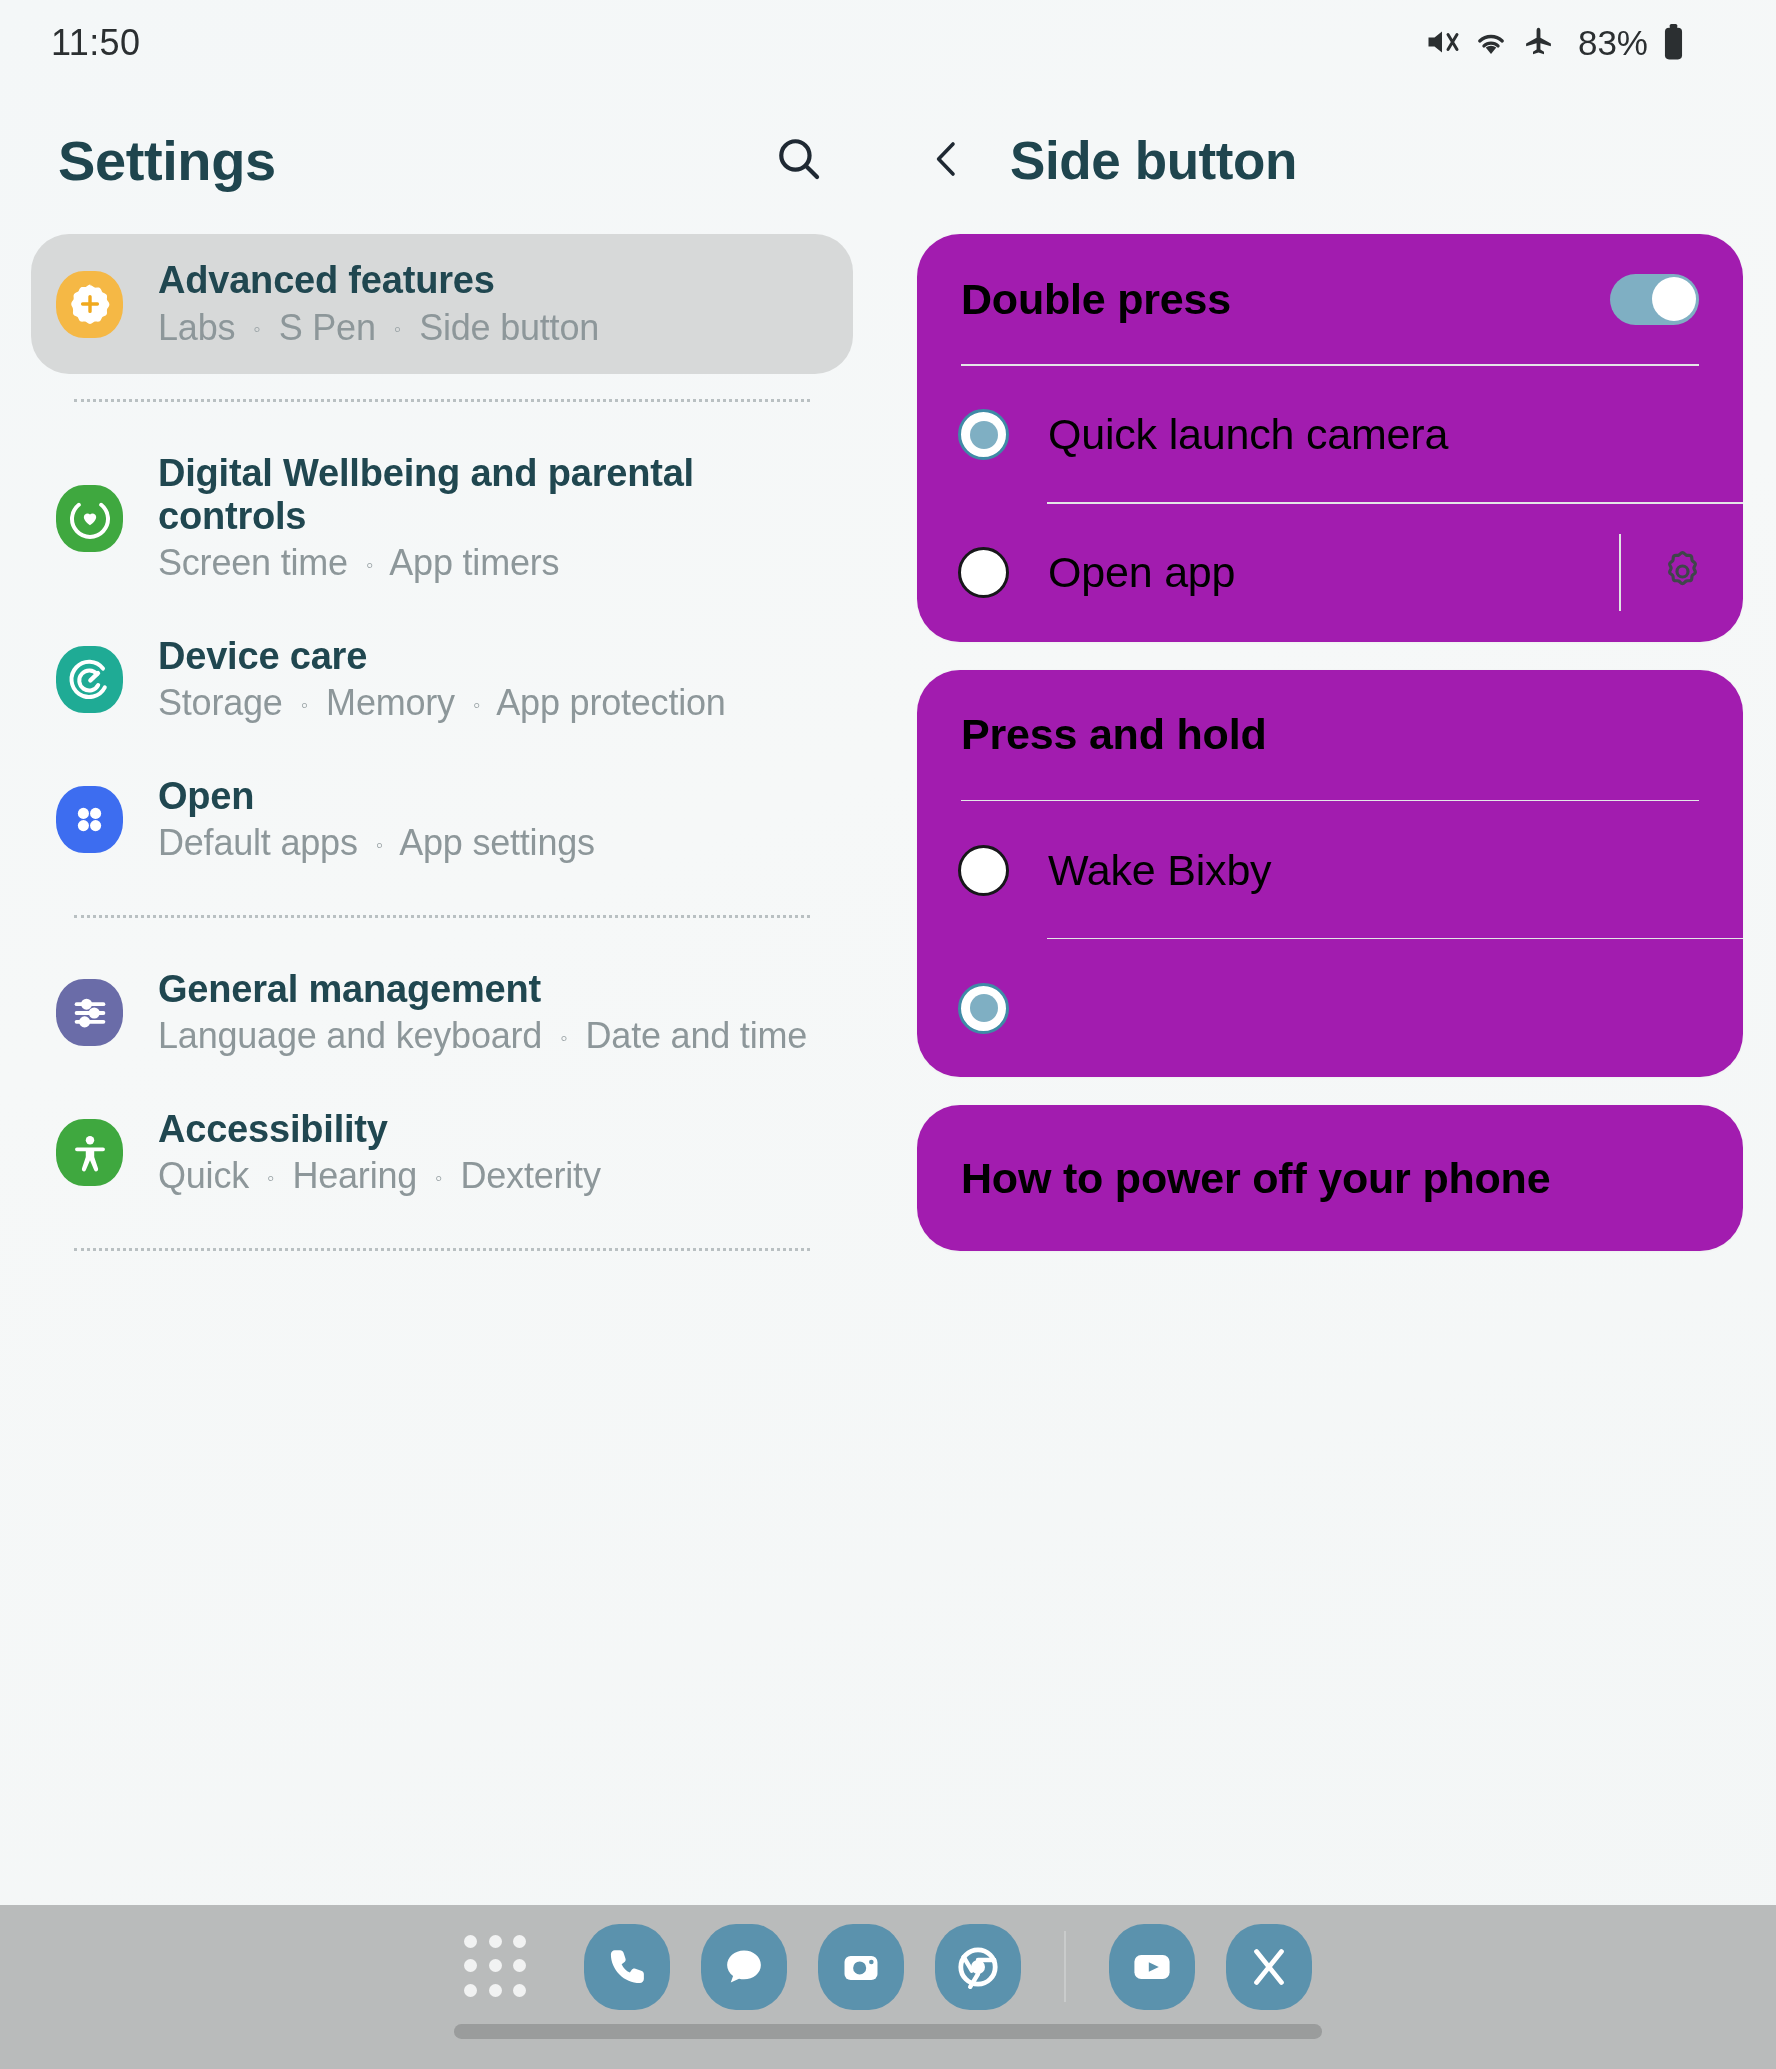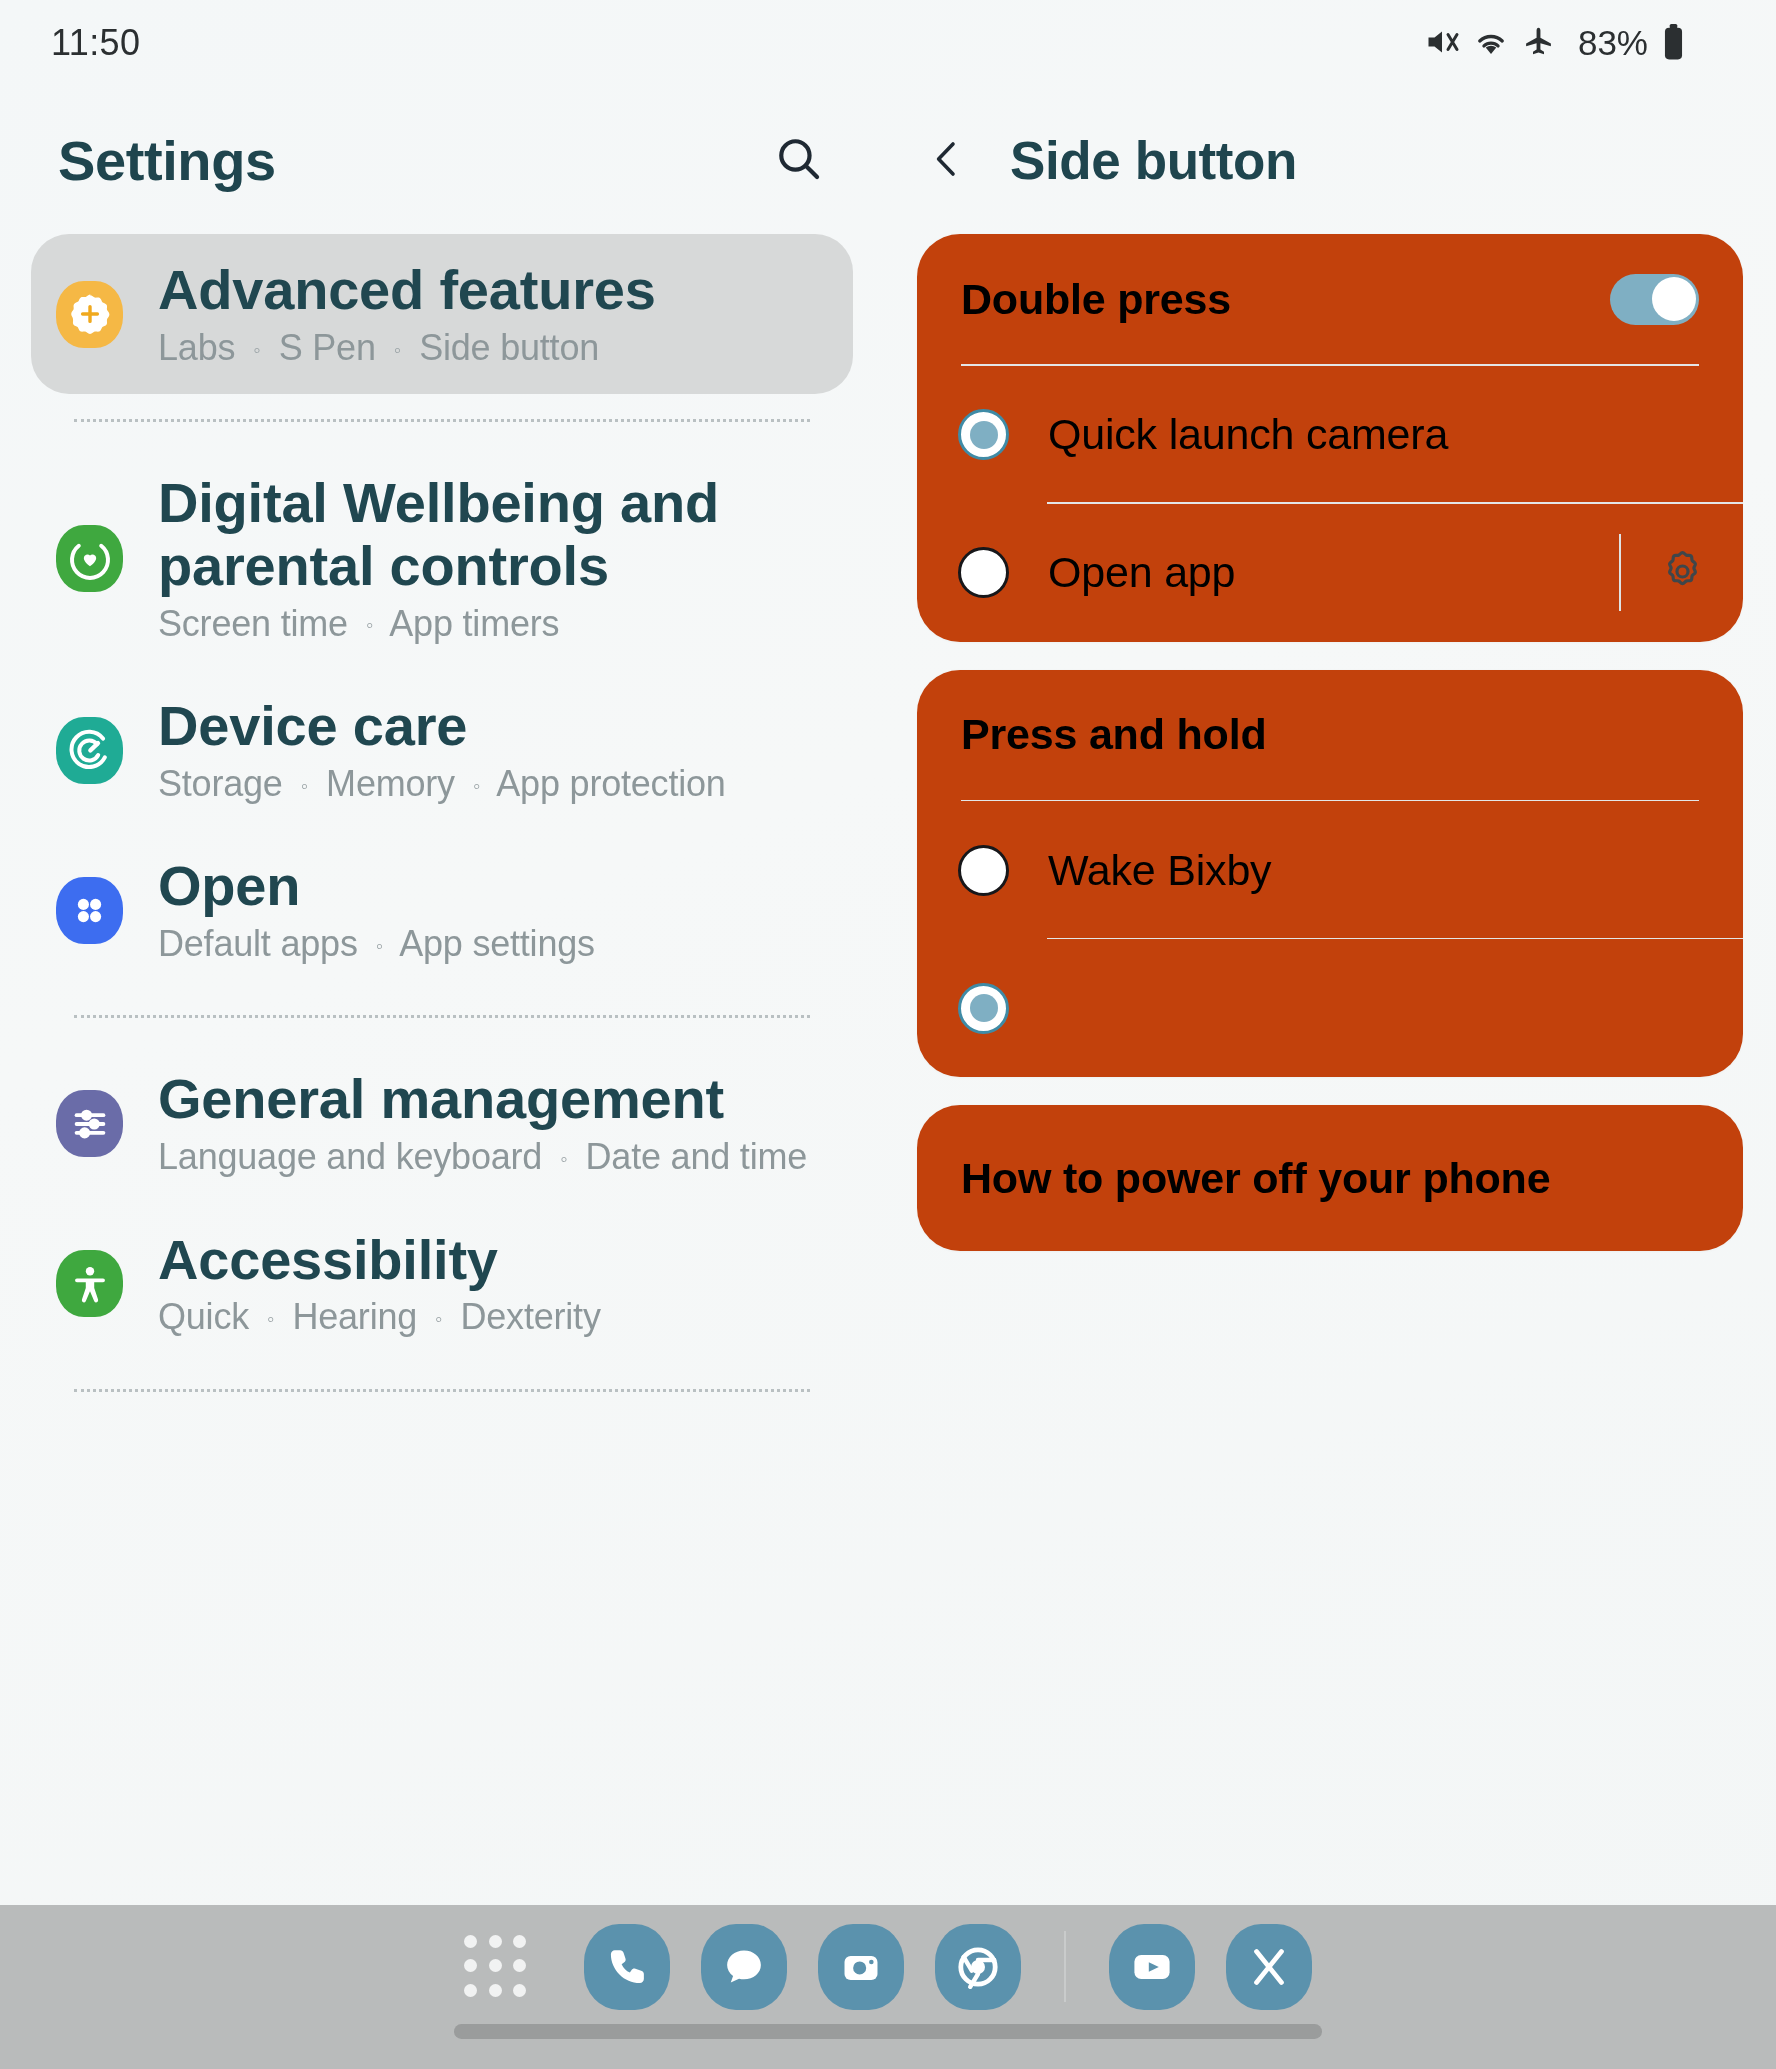--- a/index.html
+++ b/index.html
@@ -54,21 +54,21 @@
   .side-item.selected{ background:#d7d9d9; }
 
   .side-icon{
     width:67px; height:67px; flex:0 0 67px;
     border-radius:28px / 31px;
     display:flex; align-items:center; justify-content:center;
     margin-right:35px;
   }
   .side-text{ flex:1 1 auto; min-width:0; }
   .side-label{
-    font-size:56px; font-weight:600; color:#204750; line-height:1.12;
+    font-size:38px; font-weight:600; color:#204750; line-height:1.12;
     letter-spacing:-0.2px;
   }
   .side-sub{
     font-size:36px; color:#8d979a; line-height:1.18; margin-top:5px;
     letter-spacing:-0.2px;
   }
   .side-sub .dot{ font-size:21.4px; vertical-align:middle; padding:0 8.2px; color:#9aa3a6; }
 
   .divider-dotted{
     height:0; margin:25px 43px 25px 43px;
@@ -77,21 +77,21 @@
 
   
   .right-header{
     height:148px; display:flex; align-items:center; padding-left:31px; gap:31px;
   }
   .back-btn{ width:64px; height:64px; display:flex; align-items:center; justify-content:center; }
   .right-title{ font-size:53px; font-weight:700; color:#1f454e; letter-spacing:-0.4px; }
 
   
   .card{
-    background:#c2410c; border-radius:43px; margin:0 33px 28px 33px;
+    background:#a21caf; border-radius:43px; margin:0 33px 28px 33px;
     box-shadow:0 0.8px 2.5px rgba(0,0,0,0.03);
     overflow:hidden;
   }
   .row{
     display:flex; align-items:center; min-height:125px;
     padding:0 44px; position:relative;
   }
   .row-title{
     font-size:43px; font-weight:600; color:#000000; letter-spacing:-0.2px;
   }

